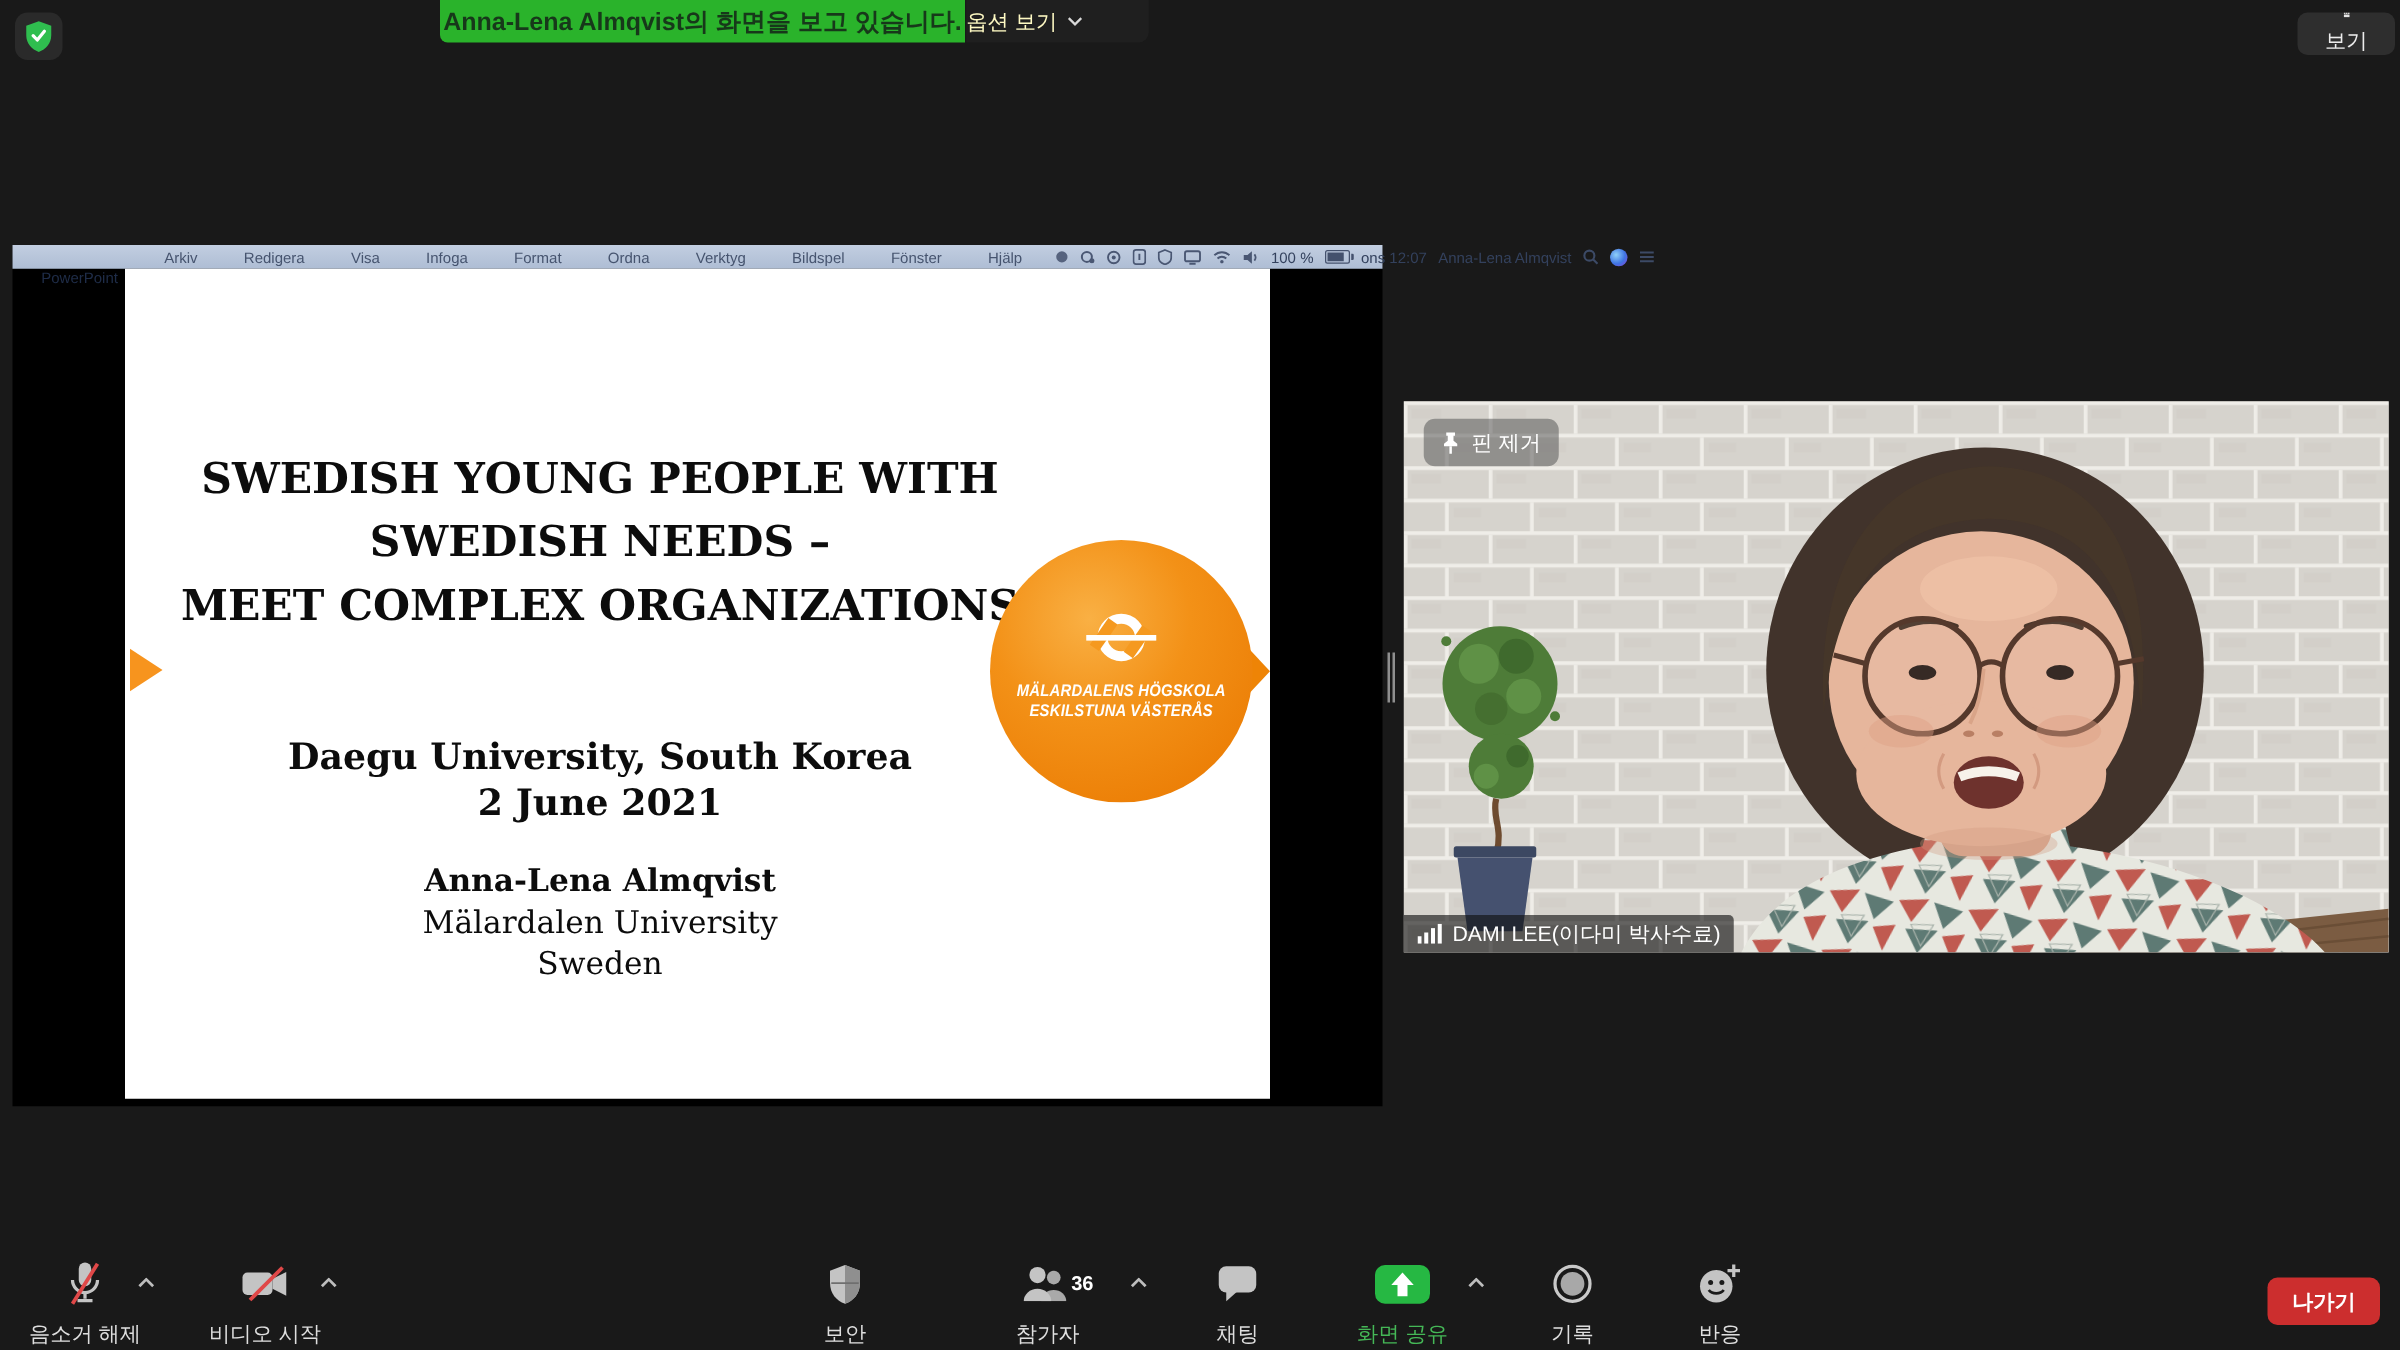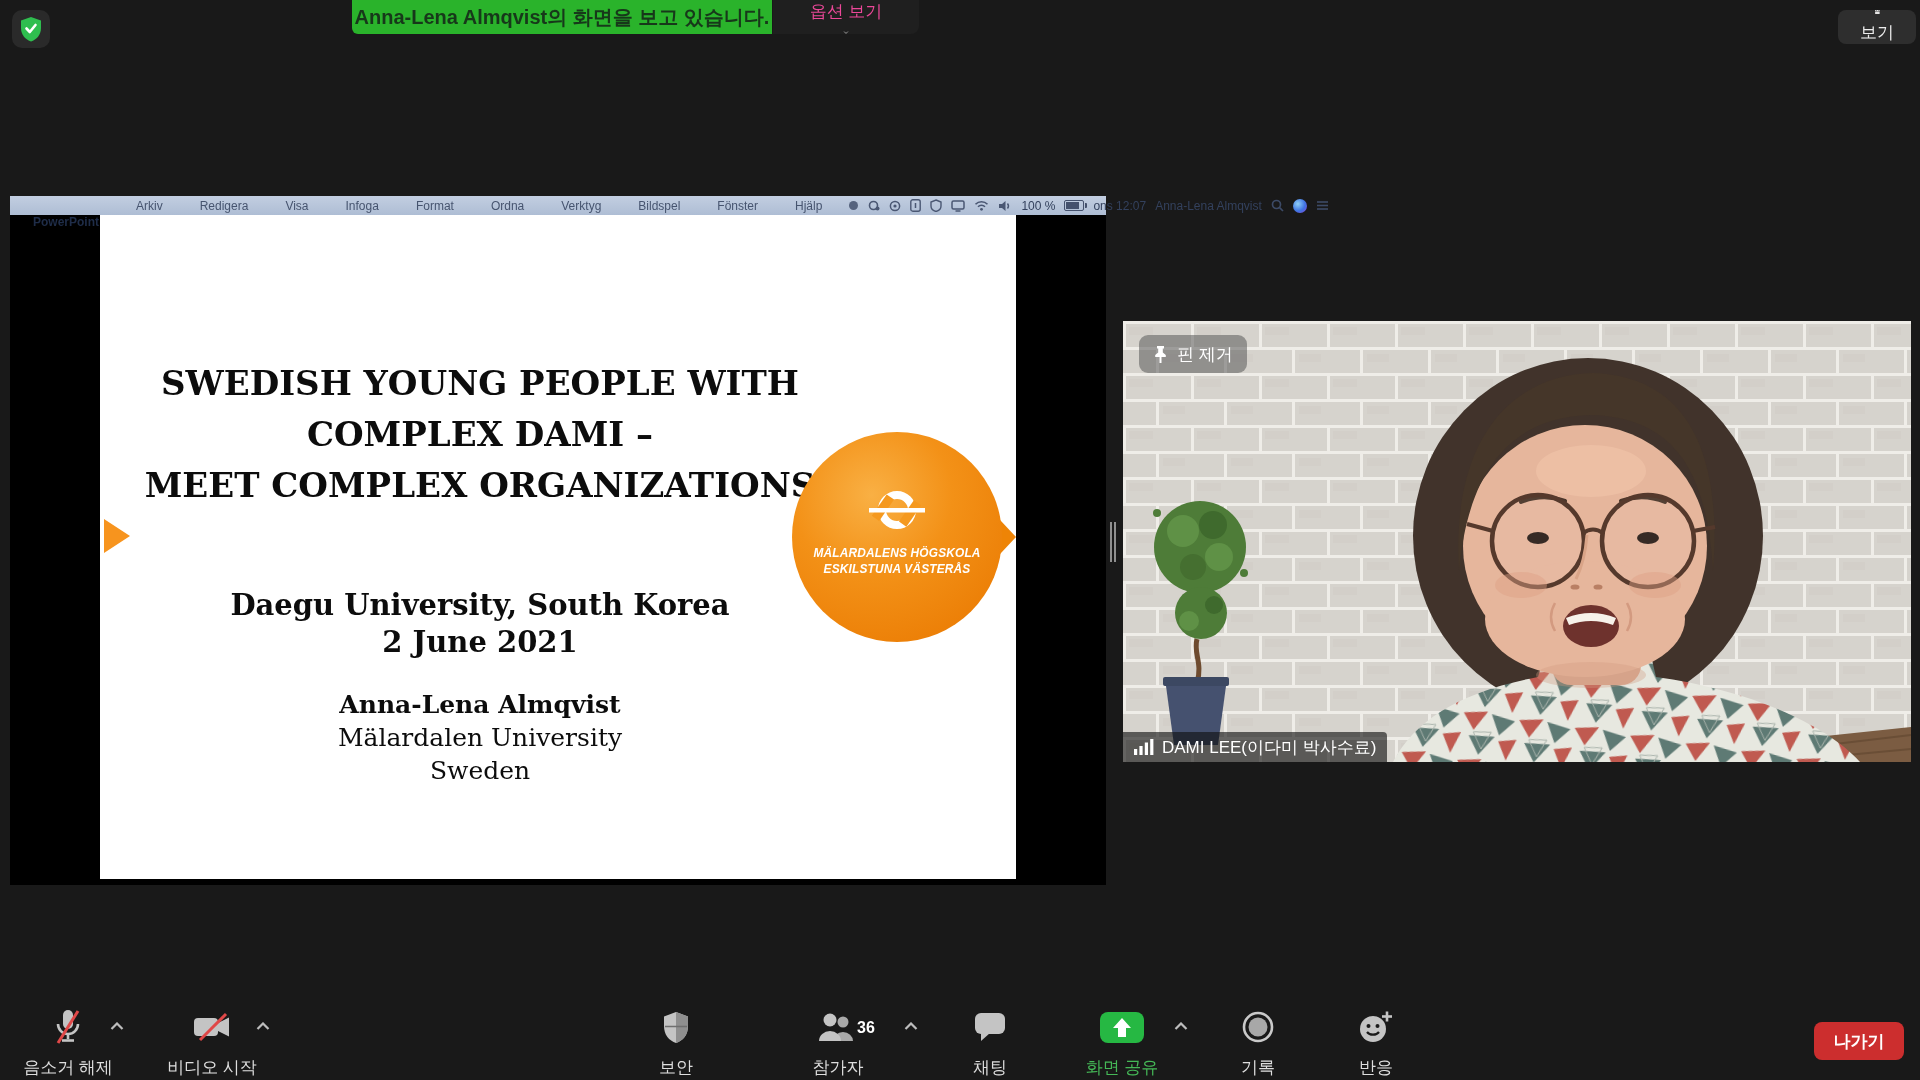--- a/index.html
+++ b/index.html
@@ -10,30 +10,30 @@
     -webkit-font-smoothing:antialiased;
   }
   .abs{position:absolute;}
 
   
   .secure-btn{left:12px;top:10px;width:38px;height:38px;background:#2a2a2a;border-radius:10px;
     display:flex;align-items:center;justify-content:center;}
   .share-banner{left:352px;top:0;width:420px;height:34px;background:#2ab32b;border-radius:0 0 0 6px;
     display:flex;align-items:center;justify-content:center;color:#17381a;font-size:20px;font-weight:bold;}
   .options-btn{left:773px;top:0;width:146px;height:34px;background:#1f1f1f;border-radius:0 0 8px 0;
-    display:flex;align-items:center;justify-content:flex-start;gap:8px;color:#ec4899;font-size:17px;cursor:pointer;flex-direction:column;}
+    display:flex;align-items:center;justify-content:flex-start;gap:8px;color:#fef9c3;font-size:17px;cursor:pointer;}
   .view-btn{left:1838px;top:10px;width:78px;height:34px;background:#2e2e2e;border-radius:8px;
     display:flex;align-items:center;justify-content:center;gap:7px;color:#ececec;font-size:17px;cursor:pointer;flex-direction:column;}
 
   
   .shared{left:10px;top:196px;width:1096px;height:689px;background:#000;}
   .menubar{position:absolute;left:0;top:0;width:1096px;height:19px;
     background:linear-gradient(#c2cee1,#aebdd4);display:flex;align-items:center;
     padding:0 10px;box-sizing:border-box;gap:13px;font-size:12px;color:#33415d;white-space:nowrap;}
-  .menubar .appname{font-weight:bold;color:#1f2d49;margin-top:33px;}
+  .menubar .appname{font-weight:normal;color:#1f2d49;margin-top:33px;}
   .menubar .mi{opacity:.85;margin-left:24px;}
   .mb-spacer{flex:1;}
   .mb-right{display:flex;align-items:center;gap:9px;}
   .batt{width:18px;height:9px;border:1.5px solid #44516d;border-radius:2px;position:relative;display:inline-block;}
   .batt::after{content:"";position:absolute;left:1px;top:1px;bottom:1px;width:13px;background:#44516d;}
   .batt::before{content:"";position:absolute;right:-4px;top:2px;width:2px;height:5px;background:#44516d;border-radius:0 1px 1px 0;}
   .siri{width:14px;height:14px;border-radius:50%;
     background:radial-gradient(circle at 35% 35%,#8fd0f8,#3f74e3 55%,#8a41d8);}
 
   .slide{position:absolute;left:90px;top:19px;width:916px;height:664px;background:#ffffff;}
@@ -171,21 +171,21 @@
           <line x1="1" y1="2" x2="12" y2="2" stroke="#3c4a66" stroke-width="1.6"></line>
           <line x1="1" y1="5.5" x2="12" y2="5.5" stroke="#3c4a66" stroke-width="1.6"></line>
           <line x1="1" y1="9" x2="12" y2="9" stroke="#3c4a66" stroke-width="1.6"></line>
         </svg>
     </span>
   </div>
 
   <div class="slide">
     <div class="abs slide-title">
       <div>SWEDISH YOUNG PEOPLE WITH</div>
-      <div>COMPLEX DAMI –</div>
+      <div>SWEDISH NEEDS –</div>
       <div>MEET COMPLEX ORGANIZATIONS</div>
     </div>
     <div class="abs slide-venue">
       <div>Daegu University, South Korea</div>
       <div>2 June 2021</div>
     </div>
     <div class="abs slide-author">
       <div class="a-name">Anna-Lena Almqvist</div>
       <div>Mälardalen University</div>
       <div>Sweden</div>

